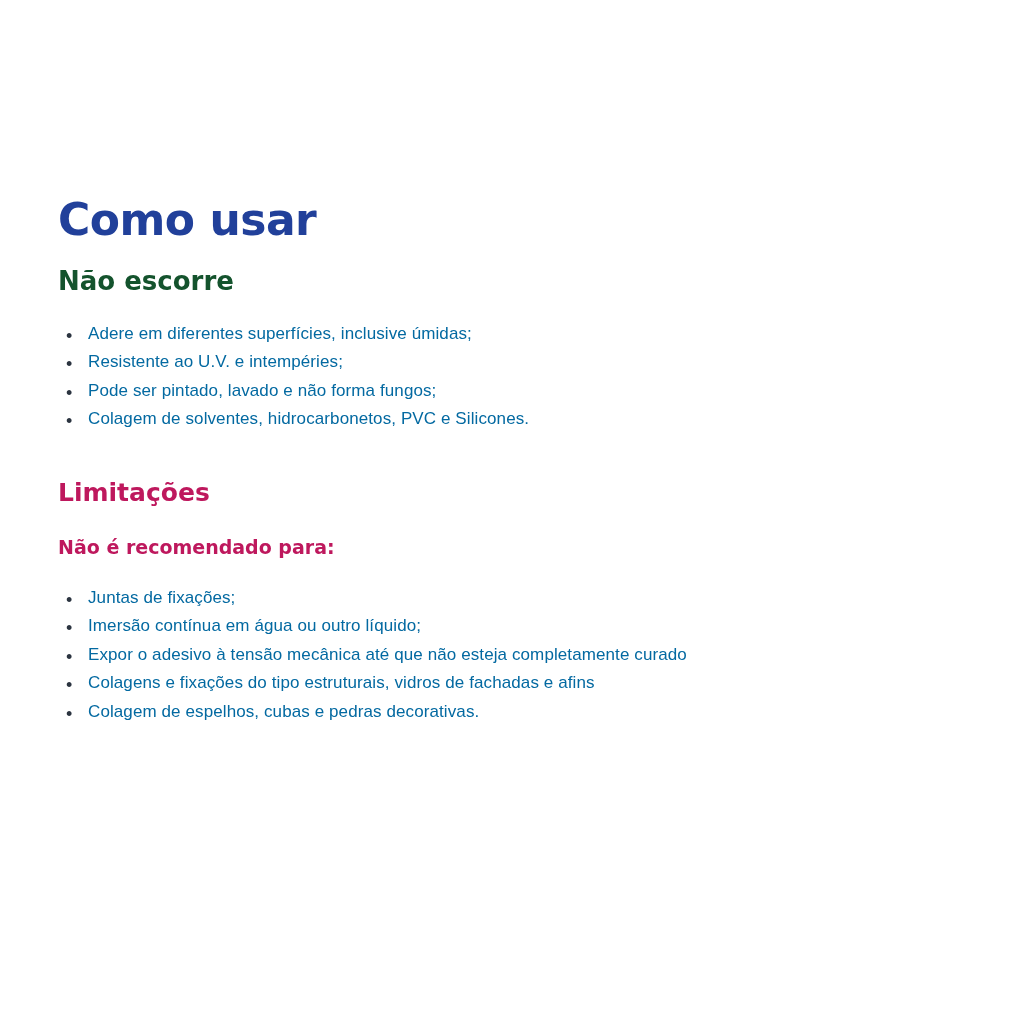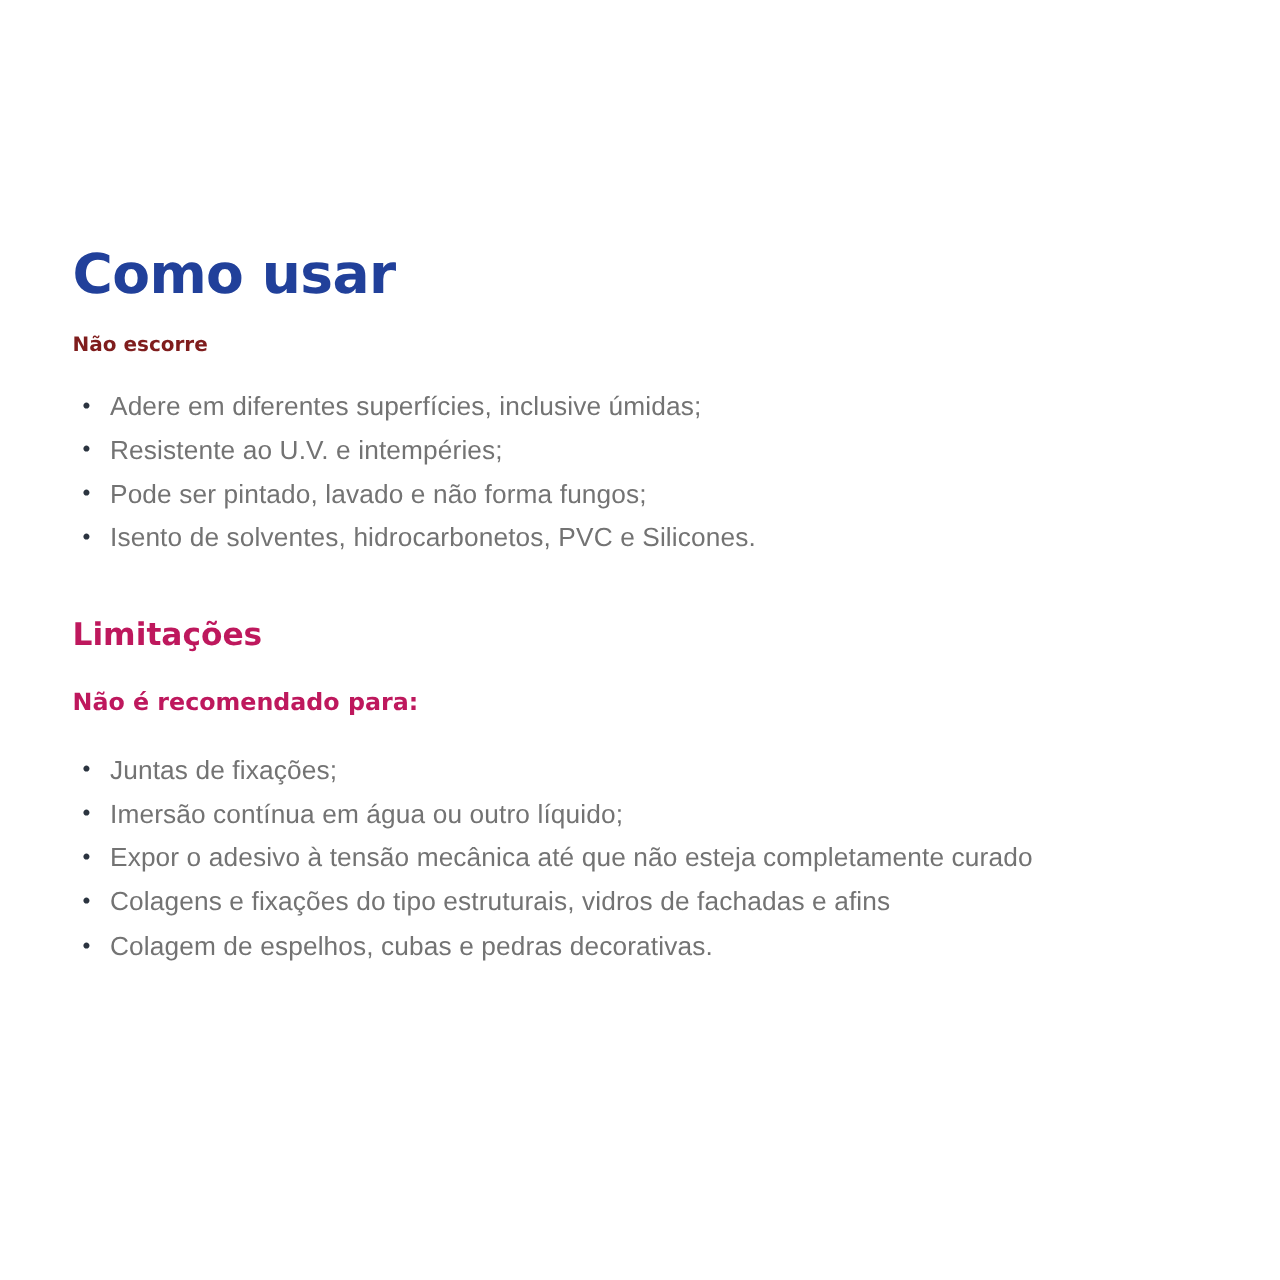--- a/index.html
+++ b/index.html
@@ -30,23 +30,23 @@
     font-family: "DejaVu Sans", sans-serif;
     font-size: 44px;
     font-weight: bold;
     color: #21409a;
     letter-spacing: -0.5px;
     margin: 0 0 22px 0;
     line-height: 1.1;
   }
   .subhead {
     font-family: "DejaVu Sans", sans-serif;
-    font-size: 16px;
+    font-size: 26px;
     font-weight: bold;
-    color: #7f1d1d;
+    color: #14532d;
     margin: 0 0 22px 0;
     line-height: 1.2;
   }
   .section-title {
     font-family: "DejaVu Sans", sans-serif;
     font-size: 25px;
     font-weight: bold;
     color: #be185d;
     margin: 44px 0 28px 0;
     line-height: 1.2;
@@ -59,23 +59,23 @@
     margin: 0 0 26px 0;
   }
   ul.bullets {
     list-style: none;
     margin: 0;
     padding: 0;
   }
   ul.bullets li {
     position: relative;
     padding-left: 30px;
-    font-size: 21px;
+    font-size: 17px;
     line-height: 1.68;
-    color: #737373;
+    color: #0369a1;
     font-family: "Liberation Sans", sans-serif;
     letter-spacing: 0.1px;
   }
   ul.bullets li::before {
     content: "•";
     position: absolute;
     left: 8px;
     top: 0;
     color: #2b3440;
     font-size: 18px;
@@ -91,21 +91,21 @@
   <div class="content">
 
     <h1 class="title">Como usar</h1>
 
     <h2 class="subhead">Não escorre</h2>
 
     <ul class="bullets group-first">
       <li>Adere em diferentes superfícies, inclusive úmidas;</li>
       <li>Resistente ao U.V. e intempéries;</li>
       <li>Pode ser pintado, lavado e não forma fungos;</li>
-      <li>Isento de solventes, hidrocarbonetos, PVC e Silicones.</li>
+      <li>Colagem de solventes, hidrocarbonetos, PVC e Silicones.</li>
     </ul>
 
     <h2 class="section-title">Limitações</h2>
 
     <p class="lead">Não é recomendado para:</p>
 
     <ul class="bullets group-second">
       <li>Juntas de fixações;</li>
       <li>Imersão contínua em água ou outro líquido;</li>
       <li>Expor o adesivo à tensão mecânica até que não esteja completamente curado</li>

